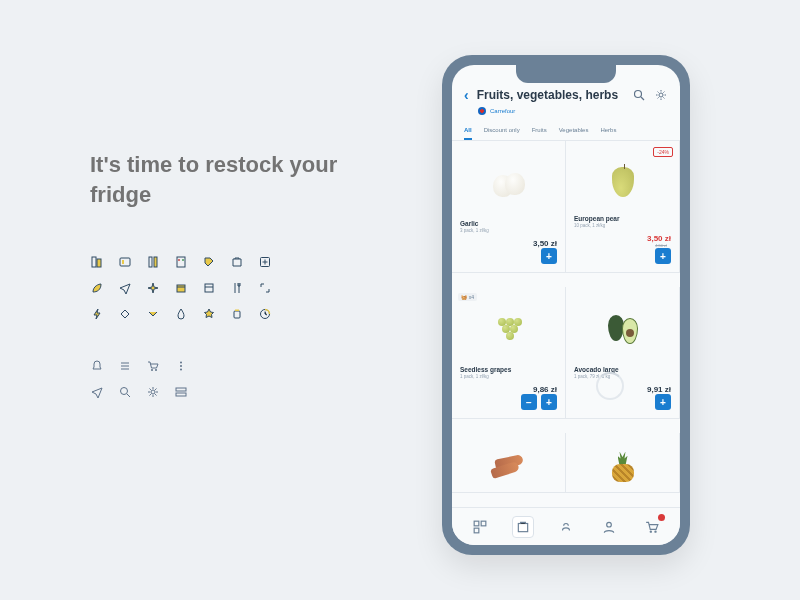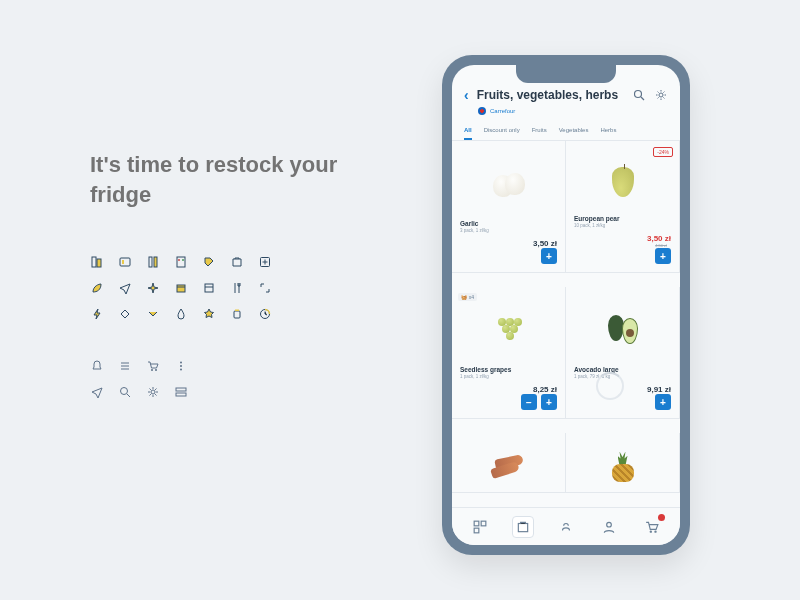--- a/index.html
+++ b/index.html
@@ -582,21 +582,21 @@
               <span></span>
               <span></span>
               <span></span>
               <span></span>
               <span></span>
             </div>
           </div>
         <div class="product-name">Seedless grapes</div>
         <div class="product-sub">1 pack, 1 zł/kg</div>
         <div class="price-row">
-          <span class="price">8,25 zł</span>
+          <span class="price">9,86 zł</span>
           <div class="btn-stack">
             <span class="btn-sq btn-minus">−</span>
             <span class="btn-sq btn-add">+</span>
           </div>
         </div>
       </div>
 
       <div class="cell">
         <div class="product-img">
           <div class="avocado-shape">

